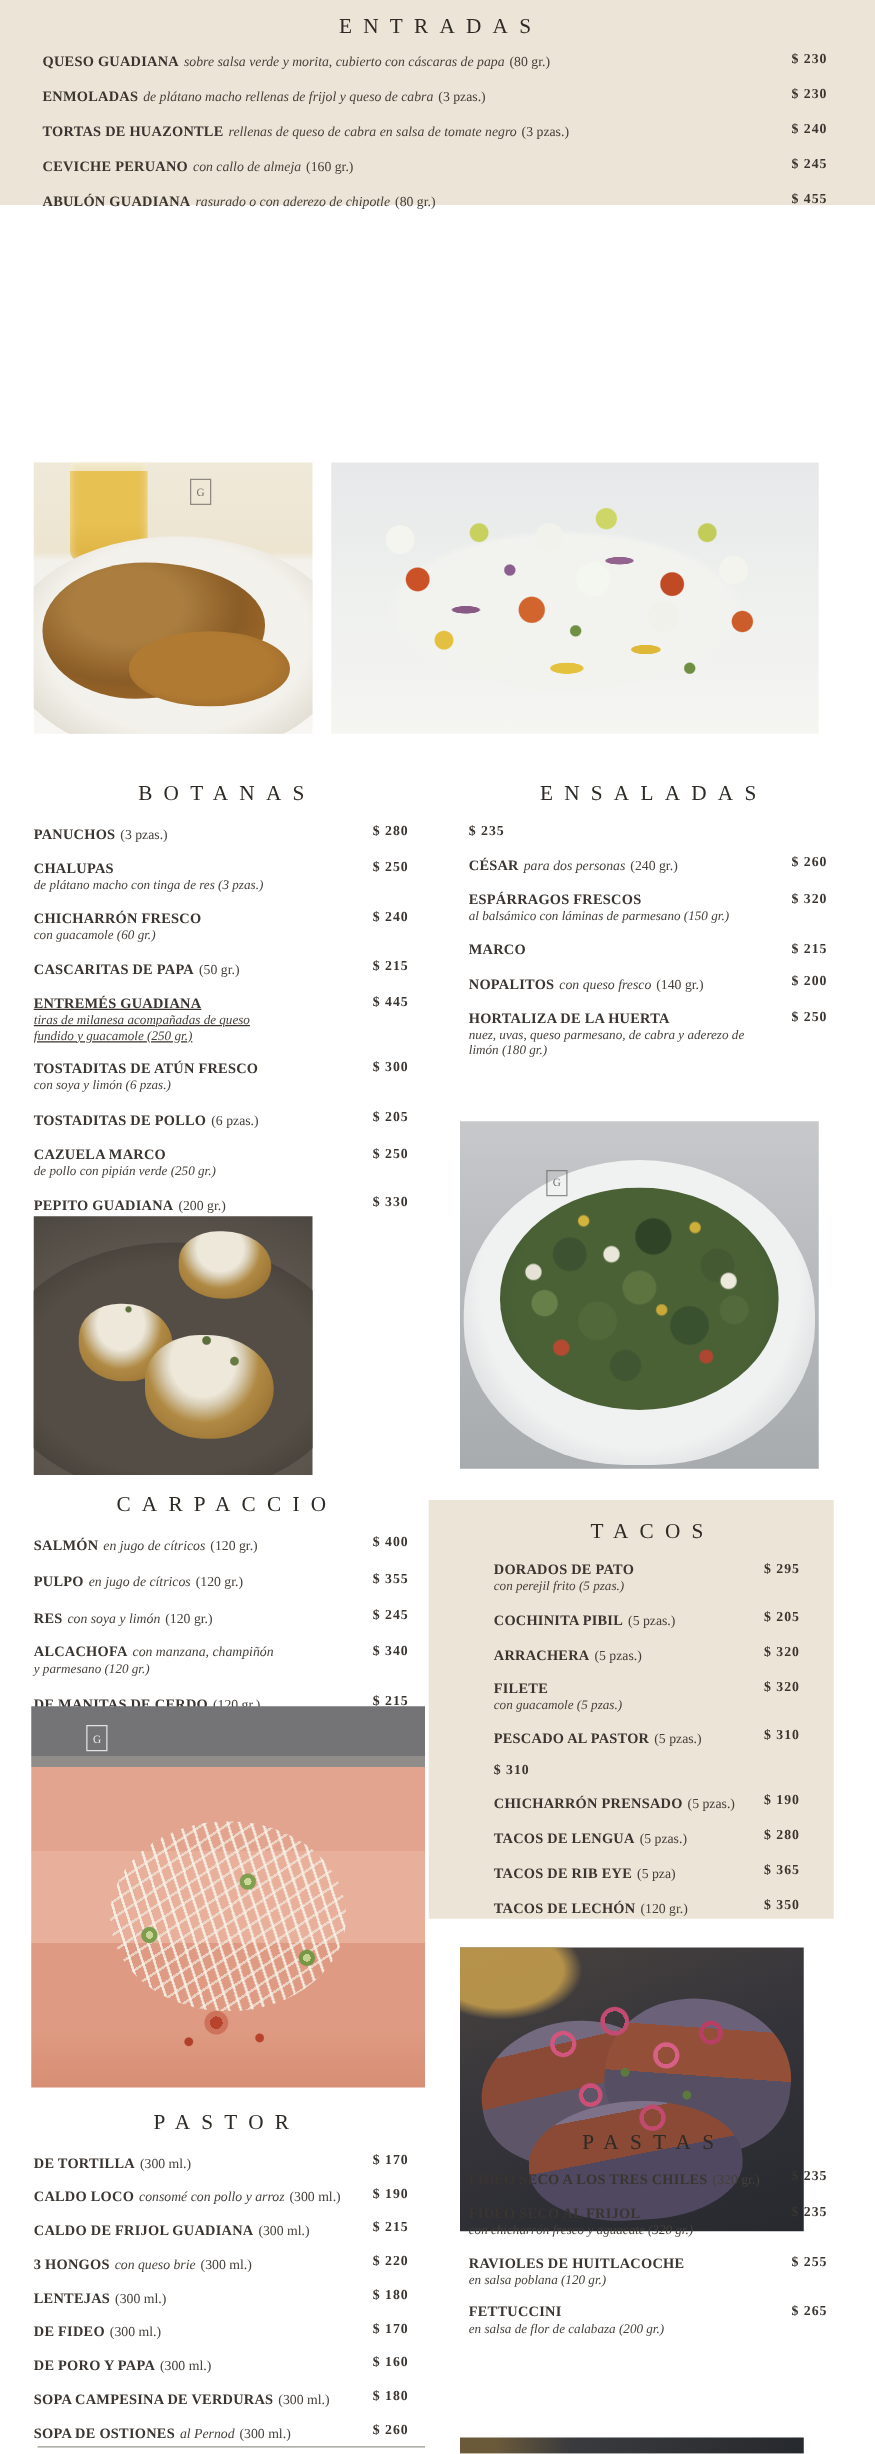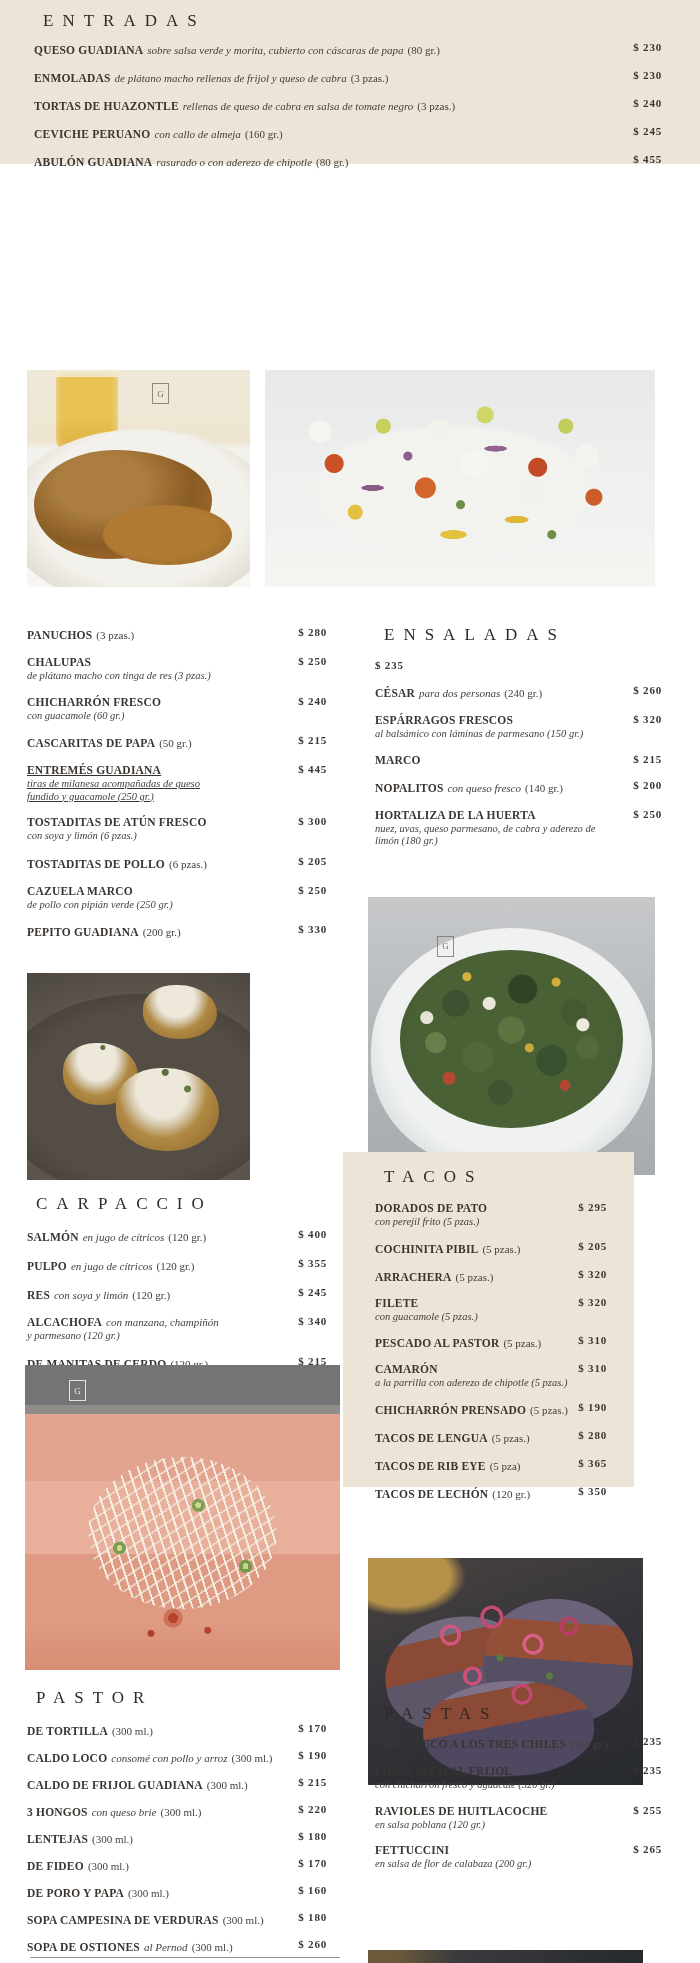--- a/index.html
+++ b/index.html
@@ -9,38 +9,38 @@
   
   .header{position:absolute;top:3px;left:0;width:700px;text-align:center;}
   .logo-box{width:58px;height:62px;margin:0 auto;border:2px solid #2c2824;box-sizing:border-box;
             display:flex;flex-direction:column;align-items:center;justify-content:flex-start;padding-top:4px;}
   .logo-est{font-size:7px;letter-spacing:1.2px;color:#2c2824;font-style:italic;}
   .logo-g{font-size:38px;line-height:40px;color:#2c2824;}
   .brand{margin:14px 0 4px;font-size:35px;font-weight:400;letter-spacing:13px;padding-left:13px;color:#2c2824;}
   .tagline{font-size:12.5px;font-style:italic;letter-spacing:5.5px;padding-left:5.5px;color:#3a3531;}
 
   
-  .sec-title{font-size:17px;font-weight:400;letter-spacing:9px;padding-left:9px;text-align:left;
+  .sec-title{font-size:17px;font-weight:400;letter-spacing:9px;padding-left:9px;text-align:center;
              color:#2e2a26;margin:0 0 13px;}
   .items{display:block;}
   .item{display:flex;justify-content:space-between;align-items:flex-start;margin-bottom:11px;}
   .main{padding-right:6px;}
   .line1{line-height:14px;}
   .nm{font-weight:700;font-size:11.5px;letter-spacing:0.2px;color:#3a3531;}
   .il{font-style:italic;font-size:11px;color:#45403b;}
   .sx{font-size:11px;color:#45403b;}
   .desc{font-style:italic;font-size:10.5px;line-height:12.5px;color:#45403b;margin-top:1px;max-width:210px;}
   .price{font-weight:700;font-size:11px;letter-spacing:0.8px;color:#3a3531;white-space:nowrap;line-height:14px;}
 
   
   .band{position:absolute;background:#ece4d6;box-sizing:border-box;}
   #entradas{left:0;top:178;width:700px;height:164px;padding:11px 38px 0 34px;}
   #entradas .sec-title{margin-bottom:9px;}
   #entradas .item{margin-bottom:10px;}
-  #tacos{left:343px;top:1152px;width:291px;height:335px;padding:15px 27px 0 32px;}
+  #tacos{left:343px;top:1200px;width:324px;height:335px;padding:15px 27px 0 52px;}
   #tacos .item{margin-bottom:10px;}
   #tacos .desc{max-width:240px;}
 
   
   .col{position:absolute;box-sizing:border-box;}
   #botanas{left:27px;top:625px;width:300px;}
   #ensaladas{left:375px;top:625px;width:287px;}
   #carpaccio{left:27px;top:1194px;width:300px;}
   #sopas{left:27px;top:1688px;width:300px;}
   #sopas .item{margin-bottom:9px;}
@@ -213,20 +213,21 @@
     <div class="ph-el plateA"></div>
     <div class="ph-el foodA"></div>
     <div class="ph-el sauceA"></div>
     <div class="stamp" style="left:56%;top:6%;">G</div>
   </div>
   <div class="photo" id="photoB">
     <div class="ph-el cevB"></div>
   </div>
 
   <section class="col col-left" id="botanas">
+    <h2 class="sec-title">BOTANAS</h2>
     <div class="items">
       <div class="item">
         <span class="main"><span class="nm">PANUCHOS</span> <span class="sx">(3 pzas.)</span></span>
         <span class="price">$ 280</span>
       </div>
       <div class="item">
         <div class="main">
             <div class="line1"><span class="nm">CHALUPAS</span></div>
             <div class="desc">de plátano macho con tinga de res (3 pzas.)</div>
           </div>
@@ -377,24 +378,20 @@
             <div class="line1"><span class="nm">FILETE</span></div>
             <div class="desc">con guacamole (5 pzas.)</div>
           </div>
         <span class="price">$ 320</span>
       </div>
       <div class="item">
         <span class="main"><span class="nm">PESCADO AL PASTOR</span> <span class="sx">(5 pzas.)</span></span>
         <span class="price">$ 310</span>
       </div>
       <div class="item">
-        <div class="main">
-            <div class="line1"><span class="nm">CAMARÓN</span></div>
-            <div class="desc">a la parrilla con aderezo de chipotle (5 pzas.)</div>
-          </div>
         <span class="price">$ 310</span>
       </div>
       <div class="item">
         <span class="main"><span class="nm">CHICHARRÓN PRENSADO</span> <span class="sx">(5 pzas.)</span></span>
         <span class="price">$ 190</span>
       </div>
       <div class="item">
         <span class="main"><span class="nm">TACOS DE LENGUA</span> <span class="sx">(5 pzas.)</span></span>
         <span class="price">$ 280</span>
       </div>

